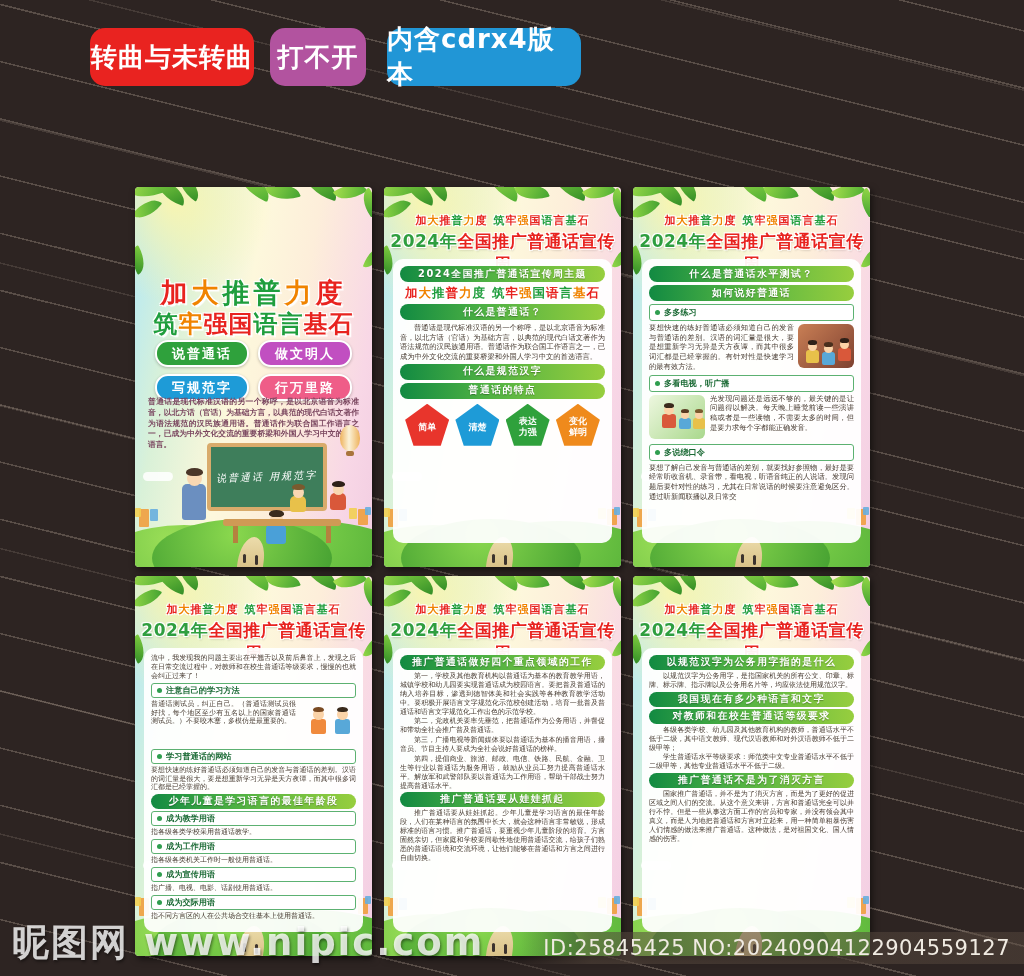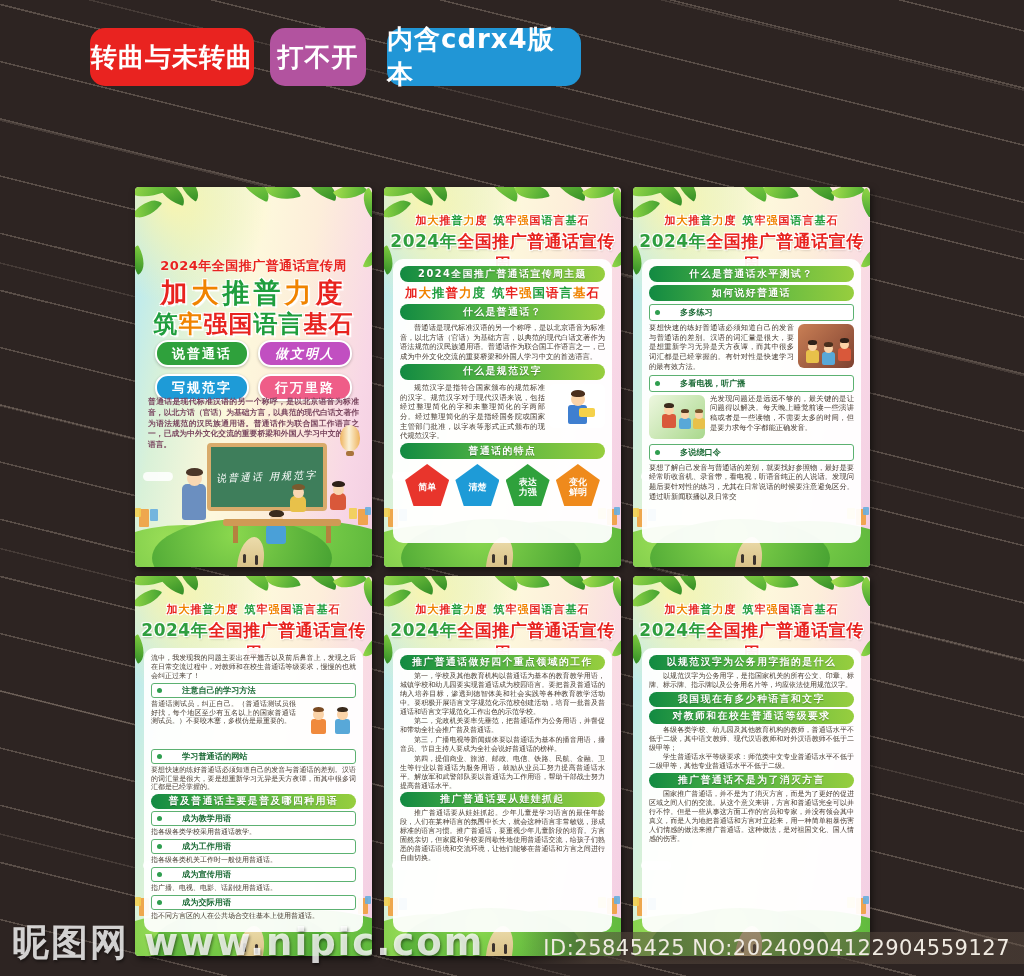--- a/index.html
+++ b/index.html
@@ -38,21 +38,21 @@
   .card{position:absolute;left:9px;right:9px;top:72px;bottom:24px;background:rgba(255,255,255,.94);
         border-radius:10px;padding:5px 7px;overflow:hidden;z-index:2;}
   .banner{height:16px;border-radius:9px;margin:2px 0 3px;display:flex;align-items:center;justify-content:center;
           color:#fff;font-weight:bold;font-size:9.8px;letter-spacing:1.5px;
           background:linear-gradient(90deg,#128a42,#4cb043 40%,#97ce3e);text-shadow:0 1px 1px rgba(0,0,0,.3);}
   .chars-line{text-align:center;font-weight:bold;font-size:12.5px;margin:1px 0 2px;letter-spacing:1px;
      text-shadow:-1px -1px 0 #fff,1px -1px 0 #fff,-1px 1px 0 #fff,1px 1px 0 #fff;}
   .p{font-size:7.3px;line-height:1.33;color:#45392f;text-align:justify;margin:1px 0;overflow:hidden;}
   .p.indent{text-indent:14px;}
   .bullet{border:1px solid #5cb171;background:#fff;border-radius:3px;padding:2px 5px;margin:3px 0 2px;
-          font-size:8.2px;font-weight:bold;color:#1c6b36;display:flex;align-items:center;gap:20px;}
+          font-size:8.2px;font-weight:bold;color:#1c6b36;display:flex;align-items:center;gap:4px;}
   .bullet b{width:5px;height:5px;border-radius:50%;background:#2f9e4f;flex-shrink:0;}
   .pent-row{display:flex;justify-content:space-around;margin:5px 2px 0;}
   .pent{width:44px;height:42px;clip-path:polygon(50% 0,100% 38%,81% 100%,19% 100%,0 38%);
         color:#fff;font-weight:bold;font-size:9px;display:flex;align-items:center;justify-content:center;
         text-align:center;line-height:1.15;white-space:pre-line;padding-top:4px;box-sizing:border-box;}
   .illus{width:56px;height:44px;border-radius:6px;flex-shrink:0;position:relative;overflow:hidden;margin:1px 0 2px 4px;float:right;}
   .illus.left{float:left;margin:1px 5px 2px 0;}
   .dense .p{font-size:7px;line-height:1.27;}
   .dense .banner{height:15px;margin:2px 0;}
   .dense .bullet{padding:1px 5px;margin:2px 0;}
@@ -144,26 +144,25 @@
         <div class="bldg" style="left: 4px; bottom: 40px; width: 10px; height: 18px; background: rgb(239, 159, 62);"></div>
         <div class="bldg" style="left: 15px; bottom: 46px; width: 8px; height: 12px; background: rgb(103, 174, 222);"></div>
         <div class="bldg" style="left: 0px; bottom: 50px; width: 6px; height: 9px; background: rgb(242, 207, 82);"></div>
         <div class="bldg" style="left: 223px; bottom: 42px; width: 10px; height: 16px; background: rgb(239, 159, 62);"></div>
         <div class="bldg" style="left: 214px; bottom: 48px; width: 8px; height: 11px; background: rgb(242, 207, 82);"></div>
         <div class="bldg" style="left: 230px; bottom: 52px; width: 6px; height: 8px; background: rgb(103, 174, 222);"></div>
         <div class="cloud" style="left: 8px; bottom: 86px; width: 30px; height: 9px;"></div>
         <div class="path"></div>
         <div class="sil" style="left: 108px; bottom: 4px; width: 3px; height: 9px;"></div>
         <div class="sil" style="left: 120px; bottom: 2px; width: 3px; height: 10px;"></div>
-        <div class="p1-topline">2024年全国推广普通话宣传周</div>
         <div class="p1-t1"><span style="color: rgb(232, 35, 31);">加</span><span style="color: rgb(240, 131, 0);">大</span><span style="color: rgb(31, 158, 61);">推</span><span style="color: rgb(31, 158, 61);">普</span><span style="color: rgb(240, 131, 0);">力</span><span style="color: rgb(232, 35, 31);">度</span></div>
         <div class="p1-t2"><span style="color: rgb(31, 158, 61);">筑</span><span style="color: rgb(240, 131, 0);">牢</span><span style="color: rgb(232, 35, 31);">强</span><span style="color: rgb(232, 35, 31);">国</span><span style="color: rgb(31, 158, 61);">语</span><span style="color: rgb(31, 158, 61);">言</span><span style="color: rgb(232, 35, 31);">基</span><span style="color: rgb(232, 35, 31);">石</span></div>
         <div class="p1-pills">
           <div class="pill" style="background: rgb(47, 161, 60);">说普通话</div>
-          <div class="pill" style="background: rgb(193, 79, 193); font-style: italic;">做文明人</div>
+          <div class="pill" style="background: rgb(193, 79, 193);">做文明人</div>
           <div class="pill" style="background: rgb(30, 155, 215);">写规范字</div>
           <div class="pill" style="background: rgb(239, 93, 136);">行万里路</div>
         </div>
         <div class="p1-para">普通话是现代标准汉语的另一个称呼，是以北京语音为标准音，以北方话（官话）为基础方言，以典范的现代白话文著作为语法规范的汉民族通用语。普通话作为联合国工作语言之一，已成为中外文化交流的重要桥梁和外国人学习中文的首选语言。</div>
         <div class="balloon"></div>
         <div class="board">
           <div class="board-text">说普通话 用规范字</div>
         </div>
         <div class="fig" style="left: 44px; top: 284px; width: 30px;">
           <div class="head" style="width: 15px; height: 15px;">
@@ -241,29 +240,20 @@
         <div class="hdr">
           <div class="hdr-small"><span style="color: rgb(232, 35, 31);">加</span><span style="color: rgb(240, 131, 0);">大</span><span style="color: rgb(232, 35, 31);">推</span><span style="color: rgb(31, 158, 61);">普</span><span style="color: rgb(240, 131, 0);">力</span><span style="color: rgb(232, 35, 31);">度</span><span style="display: inline-block; width: 6px;"></span><span style="color: rgb(31, 158, 61);">筑</span><span style="color: rgb(232, 35, 31);">牢</span><span style="color: rgb(240, 131, 0);">强</span><span style="color: rgb(232, 35, 31);">国</span><span style="color: rgb(31, 158, 61);">语</span><span style="color: rgb(232, 35, 31);">言</span><span style="color: rgb(31, 158, 61);">基</span><span style="color: rgb(232, 35, 31);">石</span></div>
           <div class="hdr-main"><span style="color: rgb(47, 158, 63);">2024年</span><span style="color: rgb(232, 35, 31);">全国推广普通话宣传周</span></div>
         </div>
         <div class="card">
           <div class="banner">2024全国推广普通话宣传周主题</div>
           <div class="chars-line"><span style="color: rgb(232, 35, 31);">加</span><span style="color: rgb(240, 131, 0);">大</span><span style="color: rgb(31, 158, 61);">推</span><span style="color: rgb(232, 35, 31);">普</span><span style="color: rgb(240, 131, 0);">力</span><span style="color: rgb(31, 158, 61);">度</span><span style="display: inline-block; width: 6px;"></span><span style="color: rgb(31, 158, 61);">筑</span><span style="color: rgb(232, 35, 31);">牢</span><span style="color: rgb(240, 131, 0);">强</span><span style="color: rgb(31, 158, 61);">国</span><span style="color: rgb(232, 35, 31);">语</span><span style="color: rgb(31, 158, 61);">言</span><span style="color: rgb(240, 131, 0);">基</span><span style="color: rgb(232, 35, 31);">石</span></div>
           <div class="banner">什么是普通话？</div>
           <div class="p indent"><span>普通话是现代标准汉语的另一个称呼，是以北京语音为标准音，以北方话（官话）为基础方言，以典范的现代白话文著作为语法规范的汉民族通用语。普通话作为联合国工作语言之一，已成为中外文化交流的重要桥梁和外国人学习中文的首选语言。</span></div>
           <div class="banner">什么是规范汉字</div>
-          <div class="p indent"><div class="illus" style="background: rgb(255, 255, 255);">
-              <div class="mini" style="left: 18px; top: 8px; width: 21px;">
-                <div class="mh" style="width: 14px; height: 14px; margin: 0px auto;">
-                  <div class="mhair" style="background: rgb(74, 47, 29);"></div>
-                </div>
-                <div class="mb" style="width: 19.6px; height: 19.6px; background: rgb(63, 127, 208); margin: -1px auto 0px;"></div>
-              </div>
-              <div class="bookx" style="left: 30px; top: 24px; width: 16px; height: 9px; background: rgb(245, 209, 74);"></div>
-            </div><span>规范汉字是指符合国家颁布的规范标准的汉字。规范汉字对于现代汉语来说，包括经过整理简化的字和未整理简化的字两部分。经过整理简化的字是指经国务院或国家主管部门批准，以字表等形式正式颁布的现代规范汉字。</span></div>
           <div class="banner">普通话的特点</div>
           <div class="pent-row">
             <div class="pent" style="background: rgb(232, 53, 44);">简单</div>
             <div class="pent" style="background: rgb(30, 155, 215);">清楚</div>
             <div class="pent" style="background: rgb(47, 161, 60);">表达
 力强</div>
             <div class="pent" style="background: rgb(239, 138, 28); text-align: right;">变化
 鲜明</div>
           </div>
         </div>
@@ -446,21 +436,21 @@
                   <div class="mhair" style="background: rgb(58, 42, 28);"></div>
                 </div>
                 <div class="mb" style="width: 15.4px; height: 15.4px; background: rgb(88, 168, 216); margin: -1px auto 0px;"></div>
               </div>
             </div><span>普通话测试员，纠正自己。（普通话测试员很好找，每个地区至少有五名以上的国家普通话测试员。）不要咬木塞，多模仿是最重要的。</span></div>
           <div class="bullet">
             <b></b>
             <span>学习普通话的网站</span>
           </div>
           <div class="p"><span>要想快速的练好普通话必须知道自己的发音与普通话的差别。汉语的词汇量是很大，要是想重新学习无异是天方夜谭，而其中很多词汇都是已经掌握的。</span></div>
-          <div class="banner">普及普通话主要是普及哪四种用语</div>
+          <div class="banner">少年儿童是学习语言的最佳年龄段</div>
           <div class="bullet">
             <b></b>
             <span>成为教学用语</span>
           </div>
           <div class="p"><span>指各级各类学校采用普通话教学。</span></div>
           <div class="bullet">
             <b></b>
             <span>成为工作用语</span>
           </div>
           <div class="p"><span>指各级各类机关工作时一般使用普通话。</span></div>

